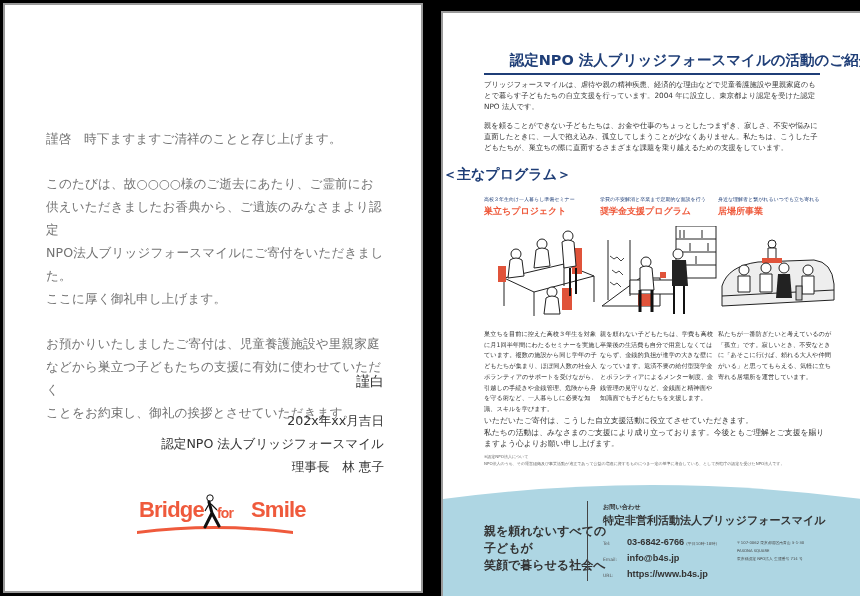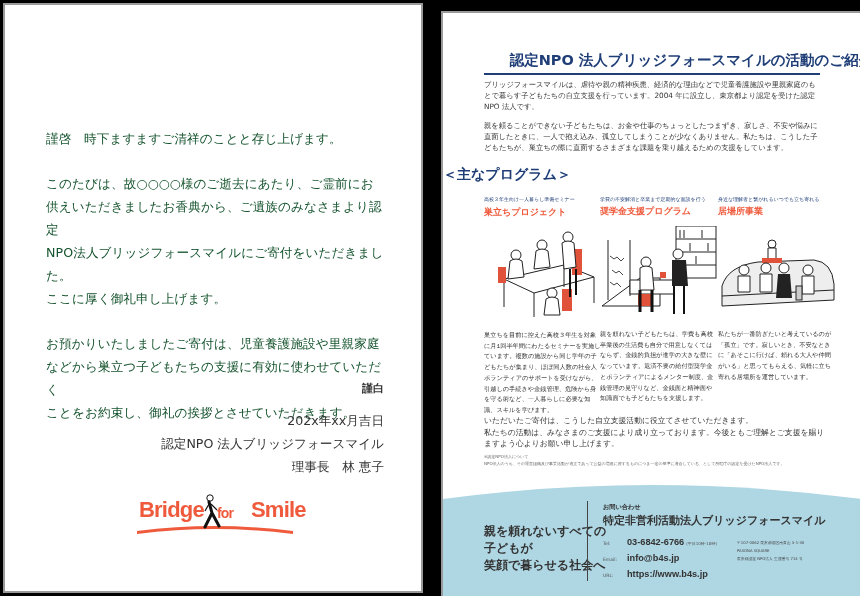--- a/index.html
+++ b/index.html
@@ -10,45 +10,45 @@
     color: #222;
   }
   .page {
     position: absolute; background: #fff;
     border: 2px solid #9a9a9a; box-sizing: border-box; overflow: hidden;
   }
   #letter { left: 3px; top: 3px; width: 420px; height: 590px; }
   #flyer  { left: 441px; top: 11px; width: 501px; height: 590px; }
 
   
-  .letter-body { position: absolute; left: 41px; top: 122px; width: 340px; font-size: 12.6px; line-height: 23px; color: #14532d; letter-spacing: 0.1px; }
+  .letter-body { position: absolute; left: 41px; top: 122px; width: 340px; font-size: 12.6px; line-height: 23px; color: #737373; letter-spacing: 0.1px; }
   .letter-body p { margin: 0; white-space: pre-line; }
   .letter-body .gap { height: 22px; }
-  .closing { position: absolute; right: 37px; top: 376px; font-size: 11px; color: #333; font-weight: bold; }
+  .closing { position: absolute; right: 37px; top: 368px; font-size: 14px; color: #333; }
   .signature { position: absolute; right: 37px; top: 404px; text-align: right; font-size: 12.6px; line-height: 23px; color: #333; }
   .logo { position: absolute; left: 130px; top: 488px; width: 160px; height: 45px; }
   .logo .word { position: absolute; top: 4px; font-weight: bold; color: #ef5a3c; font-size: 22px; letter-spacing: -0.8px; font-family: "Liberation Sans", sans-serif; }
   .logo .w1 { left: 4px; }
   .logo .w2 { left: 82px; font-size: 14px; top: 12px; }
   .logo .w3 { left: 100px; margin-left: 16px; }
   .logo svg { position: absolute; left: 0; top: 0; }
 
   
   .fl-title { position: absolute; left: 0; width: 100%; top: 38px; text-align: center; font-size: 14.5px; font-weight: bold; color: #1f3e77; }
   .fl-rule { position: absolute; left: 41px; width: 336px; top: 60px; height: 2px; background: #1f3e77; }
   .fl-para { position: absolute; left: 41px; width: 338px; font-size: 7.3px; line-height: 11px; color: #333; }
   .fl-para.p1 { top: 66px; }
   .fl-para.p2 { top: 107px; }
   .programs-title { position: absolute; left: 0; width: 100%; top: 153px; text-align: left; font-size: 14px; font-weight: bold; color: #1f3e77; }
   .prog { position: absolute; top: 183px; width: 118px; }
   .prog .sub { font-size: 5px; color: #1f3e77; white-space: nowrap; }
   .prog .name { font-size: 9px; font-weight: bold; color: #ef5a3c; margin-top: 3px; }
   .prog .illus { margin-top: 8px; width: 118px; height: 92px; }
   .prog .desc { margin-top: 7px; font-size: 6.2px; line-height: 10.7px; color: #333; }
-  .p-a { left: 41px; font-family: Liberation Mono, monospace; } .p-b { left: 157px; } .p-c { left: 275px; }
+  .p-a { left: 41px; } .p-b { left: 157px; } .p-c { left: 275px; }
   .thanks { position: absolute; left: 41px; top: 402px; width: 345px; font-size: 7.8px; line-height: 11.5px; font-weight: normal; color: #333; }
   .note { position: absolute; left: 41px; top: 440px; width: 345px; font-size: 4px; line-height: 7px; color: #666; }
   .footer-wave { position: absolute; left: 0; top: 470px; width: 418px; height: 120px; }
   .slogan { position: absolute; left: 41px; top: 510px; font-size: 12px; line-height: 17px; font-weight: bold; color: #333; }
   .vline { position: absolute; left: 144px; top: 488px; width: 1px; height: 80px; background: #444; }
   .contact { position: absolute; left: 160px; top: 490px; }
   .contact .lbl { font-size: 6.2px; font-weight: bold; color: #333; }
   .contact .org { font-size: 11px; font-weight: bold; color: #333; margin-top: 1px; }
   .contact-rows { position: absolute; left: 160px; top: 524px; }
   .crow { display: flex; align-items: baseline; height: 16px; }

